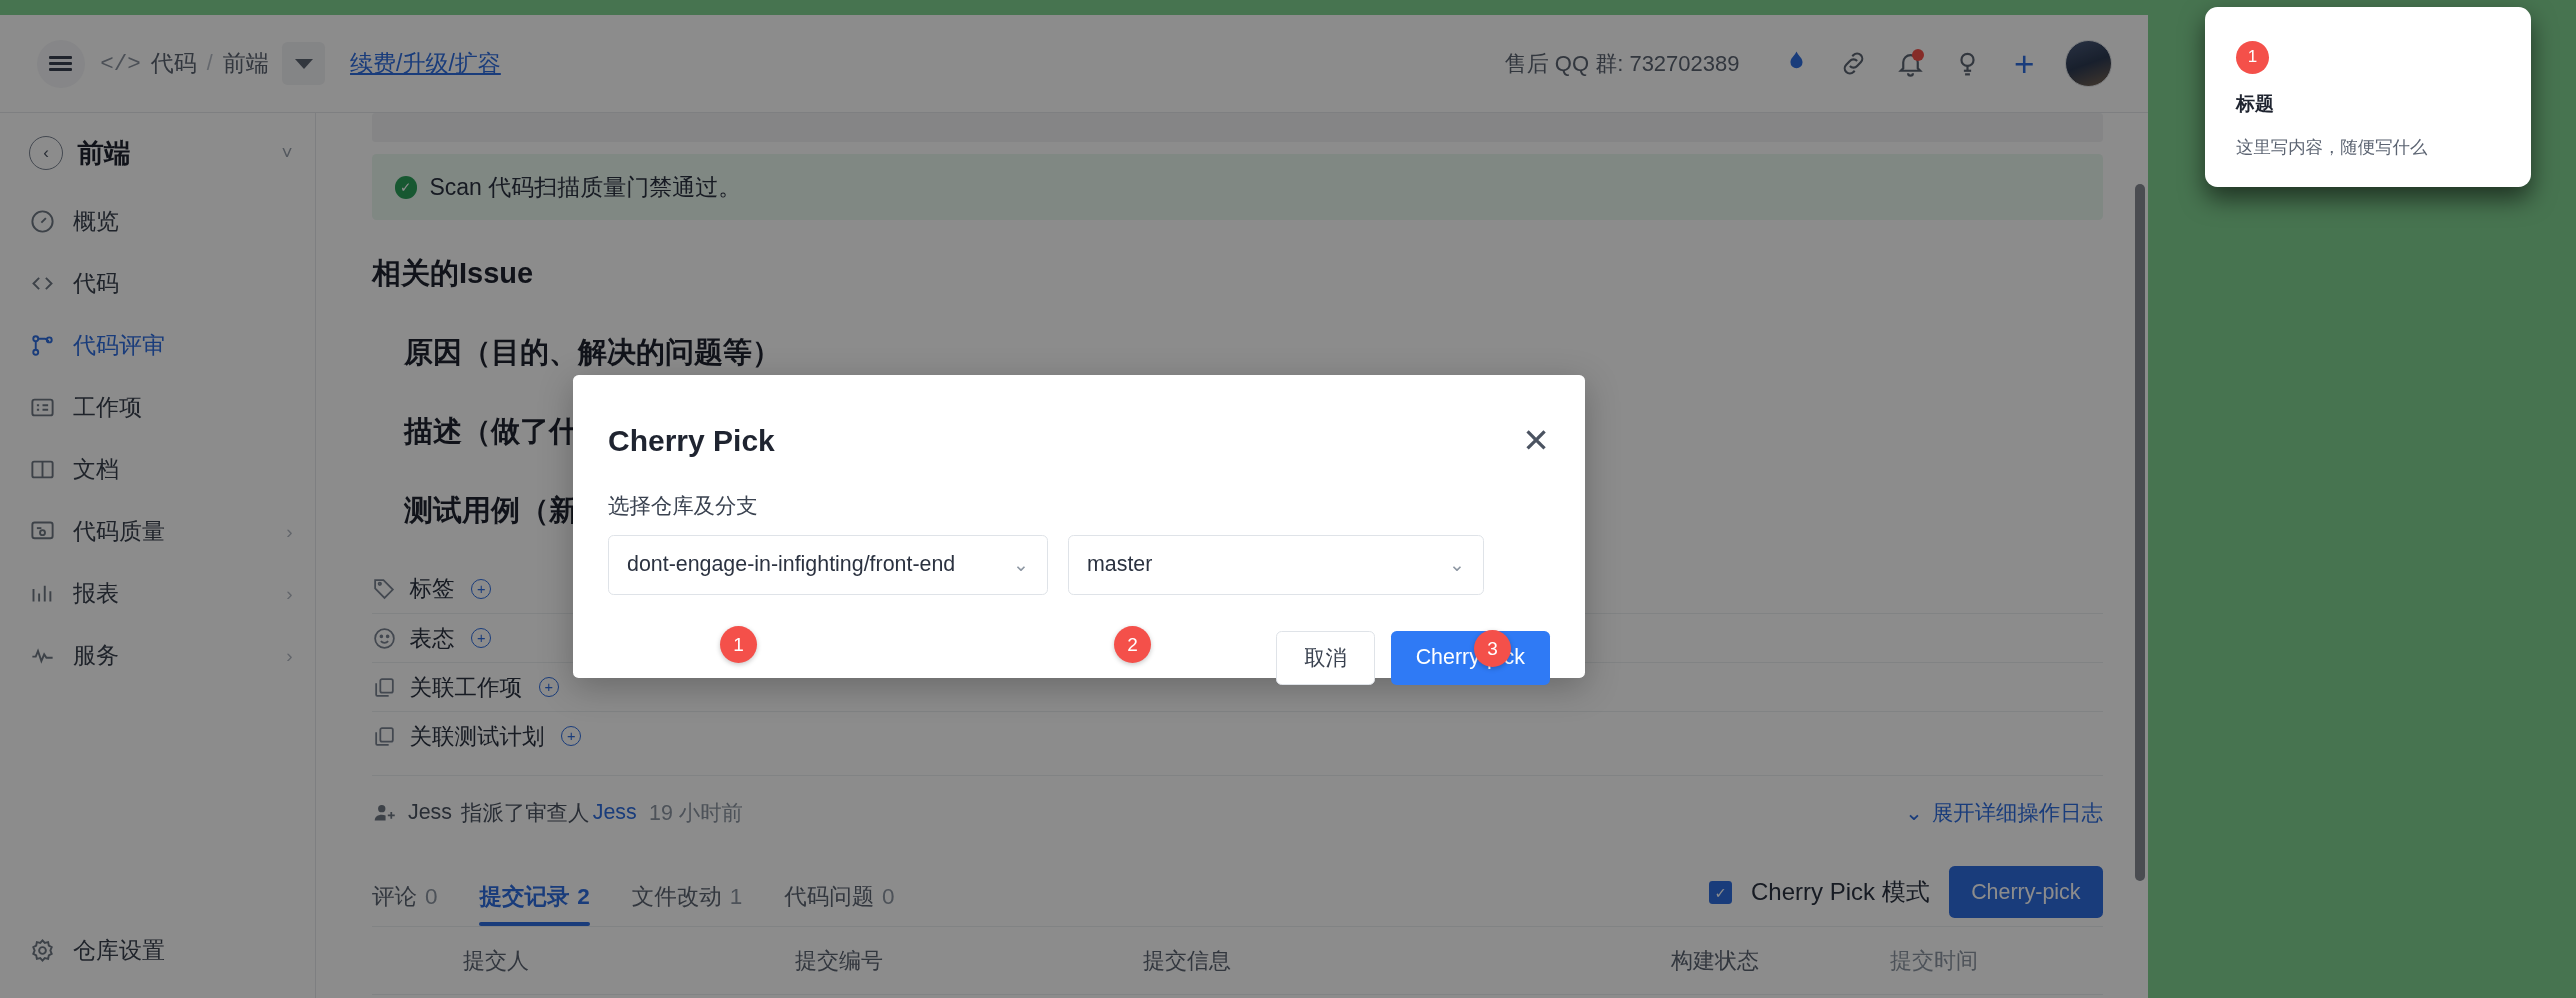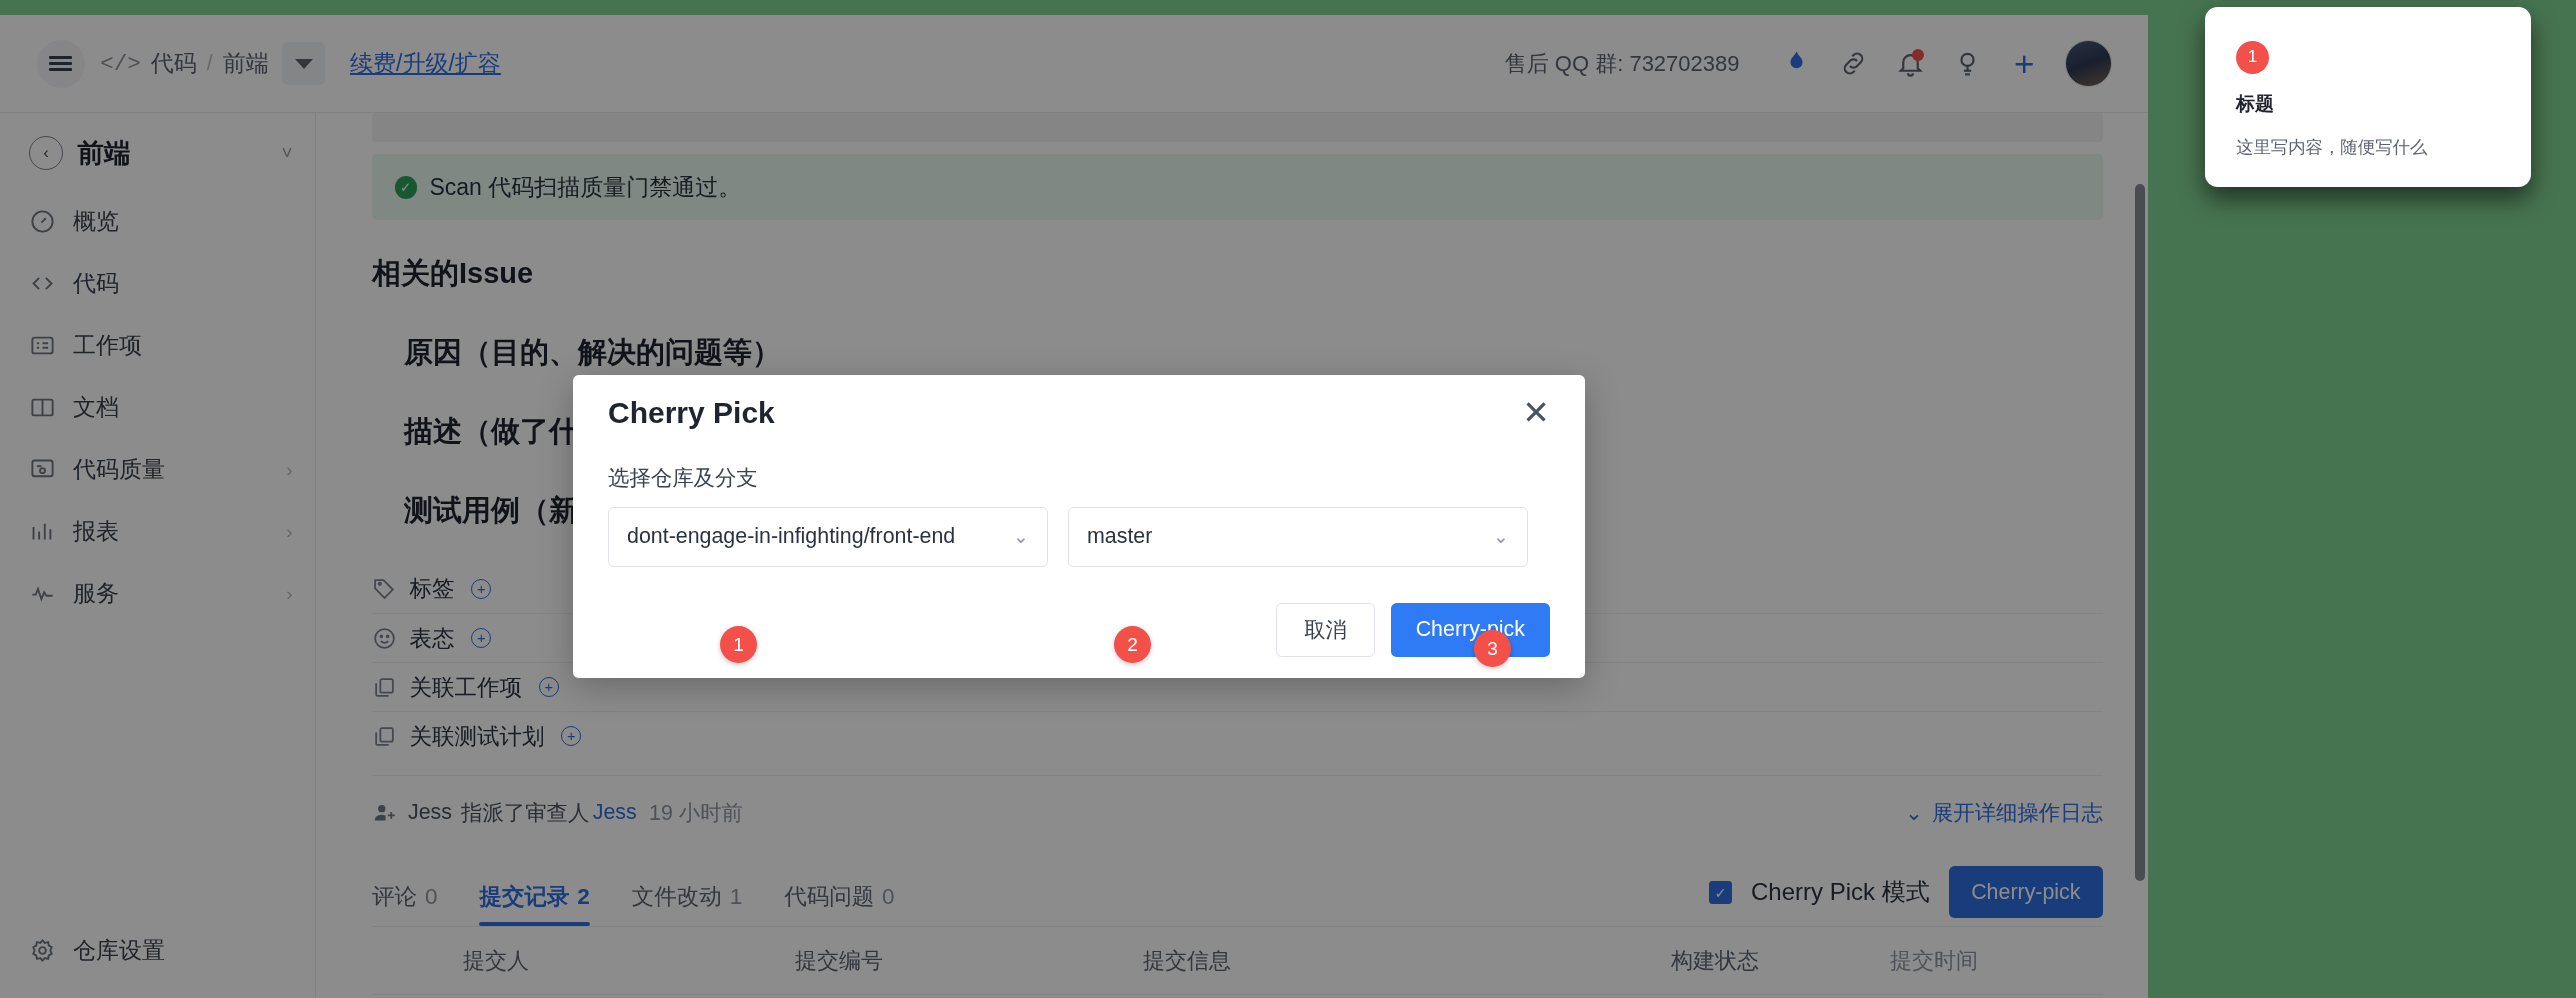--- a/index.html
+++ b/index.html
@@ -184,33 +184,33 @@
     background: rgba(20,24,32,0.55); border-radius: 5px; z-index: 46; cursor:pointer;
   }
 
   
   #modal {
     position: absolute; left: 573px; top: 360px; width: 1012px; height: 303px;
     background: #fff; border-radius: 5.6px; z-index: 60;
     box-shadow: 0 9px 34px rgba(0,0,0,0.25);
     padding: 0 35px;
   }
-  #modal-head { display:flex; align-items:flex-start; padding-top: 21px; }
+  #modal-head { display:flex; align-items:flex-start; padding-top: 49px; }
   #modal-title { font-size: 30px; font-weight:bold; color:#1f2430;}
   #modal-close { margin-left:auto; color:#4b5361; font-size: 33px; line-height:1; cursor:pointer; font-weight:300;}
   #modal-sublabel { font-size: 21.4px; color:#3a4250; margin-top: 33px;}
   #modal-fields { display:flex; gap: 20px; margin-top: 14.6px; }
   .sel {
     height: 60px; border:0.8px solid #dfe3e8; border-radius:5.6px; background:#fff;
     display:flex; align-items:center; padding: 0 18px; position:relative; cursor:pointer;
   }
   .sel .sel-val { font-size: 21.4px; color:#2b3240; white-space:nowrap; }
   .sel .sel-caret { margin-left:auto; color:#8d96a2; font-size: 19px; }
   #sel-repo { width: 440px; }
-  #sel-branch { width: 460px; }
+  #sel-branch { width: 416px; }
   #modal-footer { display:flex; justify-content:flex-end; gap: 15.7px; margin-top: 36px; }
   #cancel-btn {
     height: 54px; padding: 0 27px; border:0.8px solid #dfe3e8; background:#fff;
     border-radius:5.6px; font-size: 21.4px; color:#3a4250; cursor:pointer; font-family:inherit;
   }
   #confirm-btn {
     height: 54px; padding: 0 25px; border:none; background:#2f7af5;
     border-radius:5.6px; font-size: 21.4px; color:#fff; cursor:pointer; font-family:inherit;
   }
   .step-badge {
@@ -313,20 +313,32 @@
     <div class="nav-item">
       <span class="nv-ico">
         <svg width="27" height="27" viewBox="0 0 24 24" fill="none" stroke="currentColor" stroke-width="1.7">
             <path d="M9 7l-5 5 5 5"></path>
             <path d="M15 7l5 5-5 5"></path>
           </svg>
       </span>
       <span class="nv-label">代码</span>
     </div>
 
+    <div class="nav-item active">
+      <span class="nv-ico">
+        <svg width="27" height="27" viewBox="0 0 24 24" fill="none" stroke="currentColor" stroke-width="1.7">
+            <circle cx="6" cy="6" r="2.2"></circle>
+            <circle cx="6" cy="18" r="2.2"></circle>
+            <circle cx="18" cy="7" r="2.2"></circle>
+            <path d="M6 8.2v7.6"></path>
+            <path d="M8.2 6H14a3 3 0 0 1 3 3v-2"></path>
+          </svg>
+      </span>
+      <span class="nv-label">代码评审</span>
+    </div>
 
     <div class="nav-item">
       <span class="nv-ico">
         <svg width="27" height="27" viewBox="0 0 24 24" fill="none" stroke="currentColor" stroke-width="1.7">
             <rect x="3" y="5" width="18" height="14" rx="2"></rect>
             <path d="M7 10h2M7 14h2M12 10h5M12 14h5"></path>
           </svg>
       </span>
       <span class="nv-label">工作项</span>
     </div>

